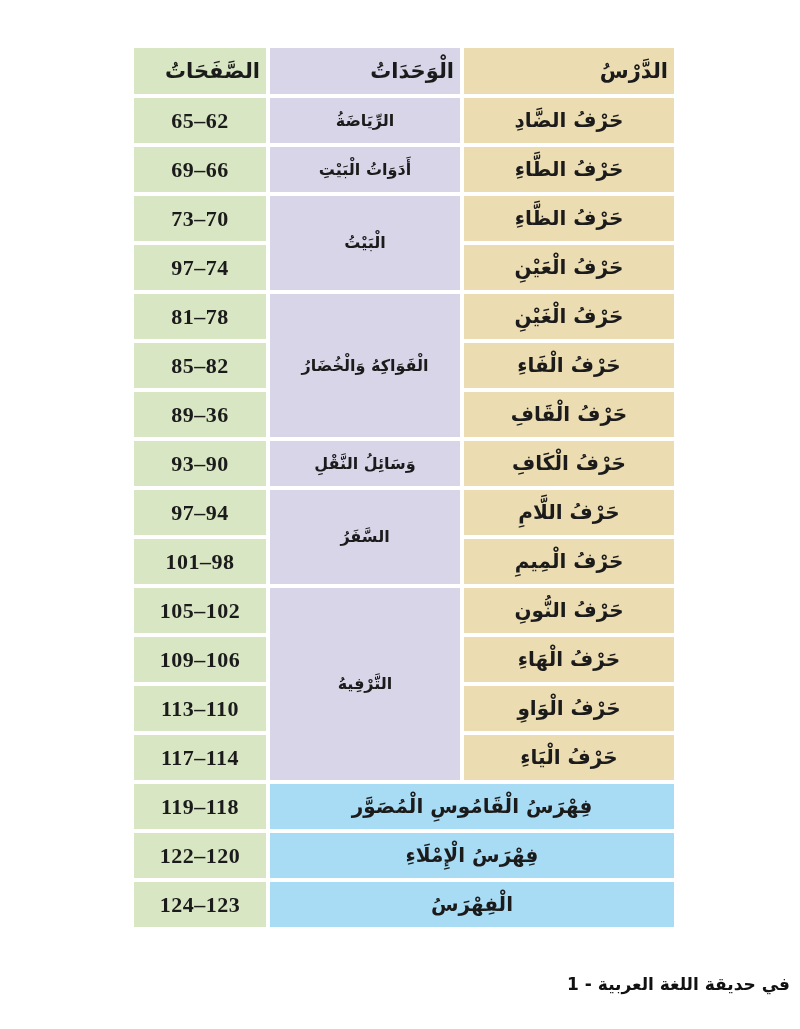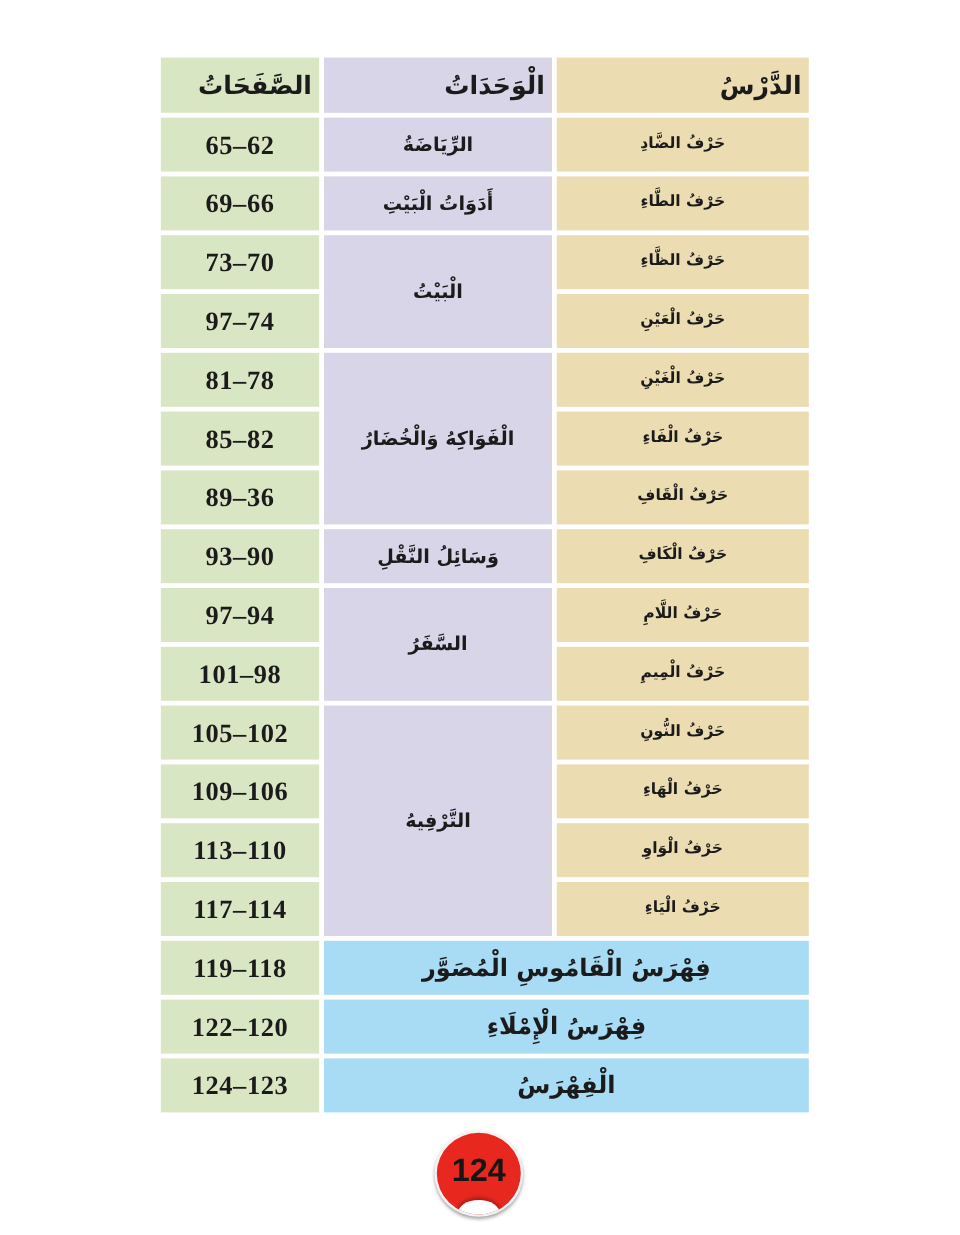--- a/index.html
+++ b/index.html
@@ -41,21 +41,21 @@
     padding: 0 6px;
     line-height: 1.25;
   }
   table.toc th { height: 46px; font-size: 21px; text-align: right; }
   table.toc td { height: 45px; }
 
   col.c-lesson { width: 210px; }
   col.c-units  { width: 190px; }
   col.c-pages  { width: 132px; }
 
-  .cell-lesson { background: var(--lesson-col); font-size: 13px; }
+  .cell-lesson { background: var(--lesson-col); font-size: 20px; }
   .cell-units  { background: var(--units-col);  font-size: 16px; }
   .cell-pages  {
     background: var(--pages-col);
     font-size: 22px;
     direction: ltr;
     font-family: "Liberation Serif", "DejaVu Serif", "DejaVu Sans", serif;
     letter-spacing: 0.5px;
   }
   .cell-index  { background: var(--index-row); font-size: 20px; }
 
@@ -188,19 +188,16 @@
         <td class="cell-index" colspan="2">فِهْرَسُ الْإِمْلَاءِ</td>
         <td class="cell-pages">122–120</td>
       </tr>
       <tr>
         <td class="cell-index" colspan="2">الْفِهْرَسُ</td>
         <td class="cell-pages">124–123</td>
       </tr>
     </tbody>
   </table>
 
-  <div class="badge">
-    <span class="badge-num">124</span>
-    <span class="badge-notch"></span>
-  </div>
-
+
+  <div class="footer-title">في حديقة اللغة العربية - 1</div>
 
 </div>
 
 </body></html>

